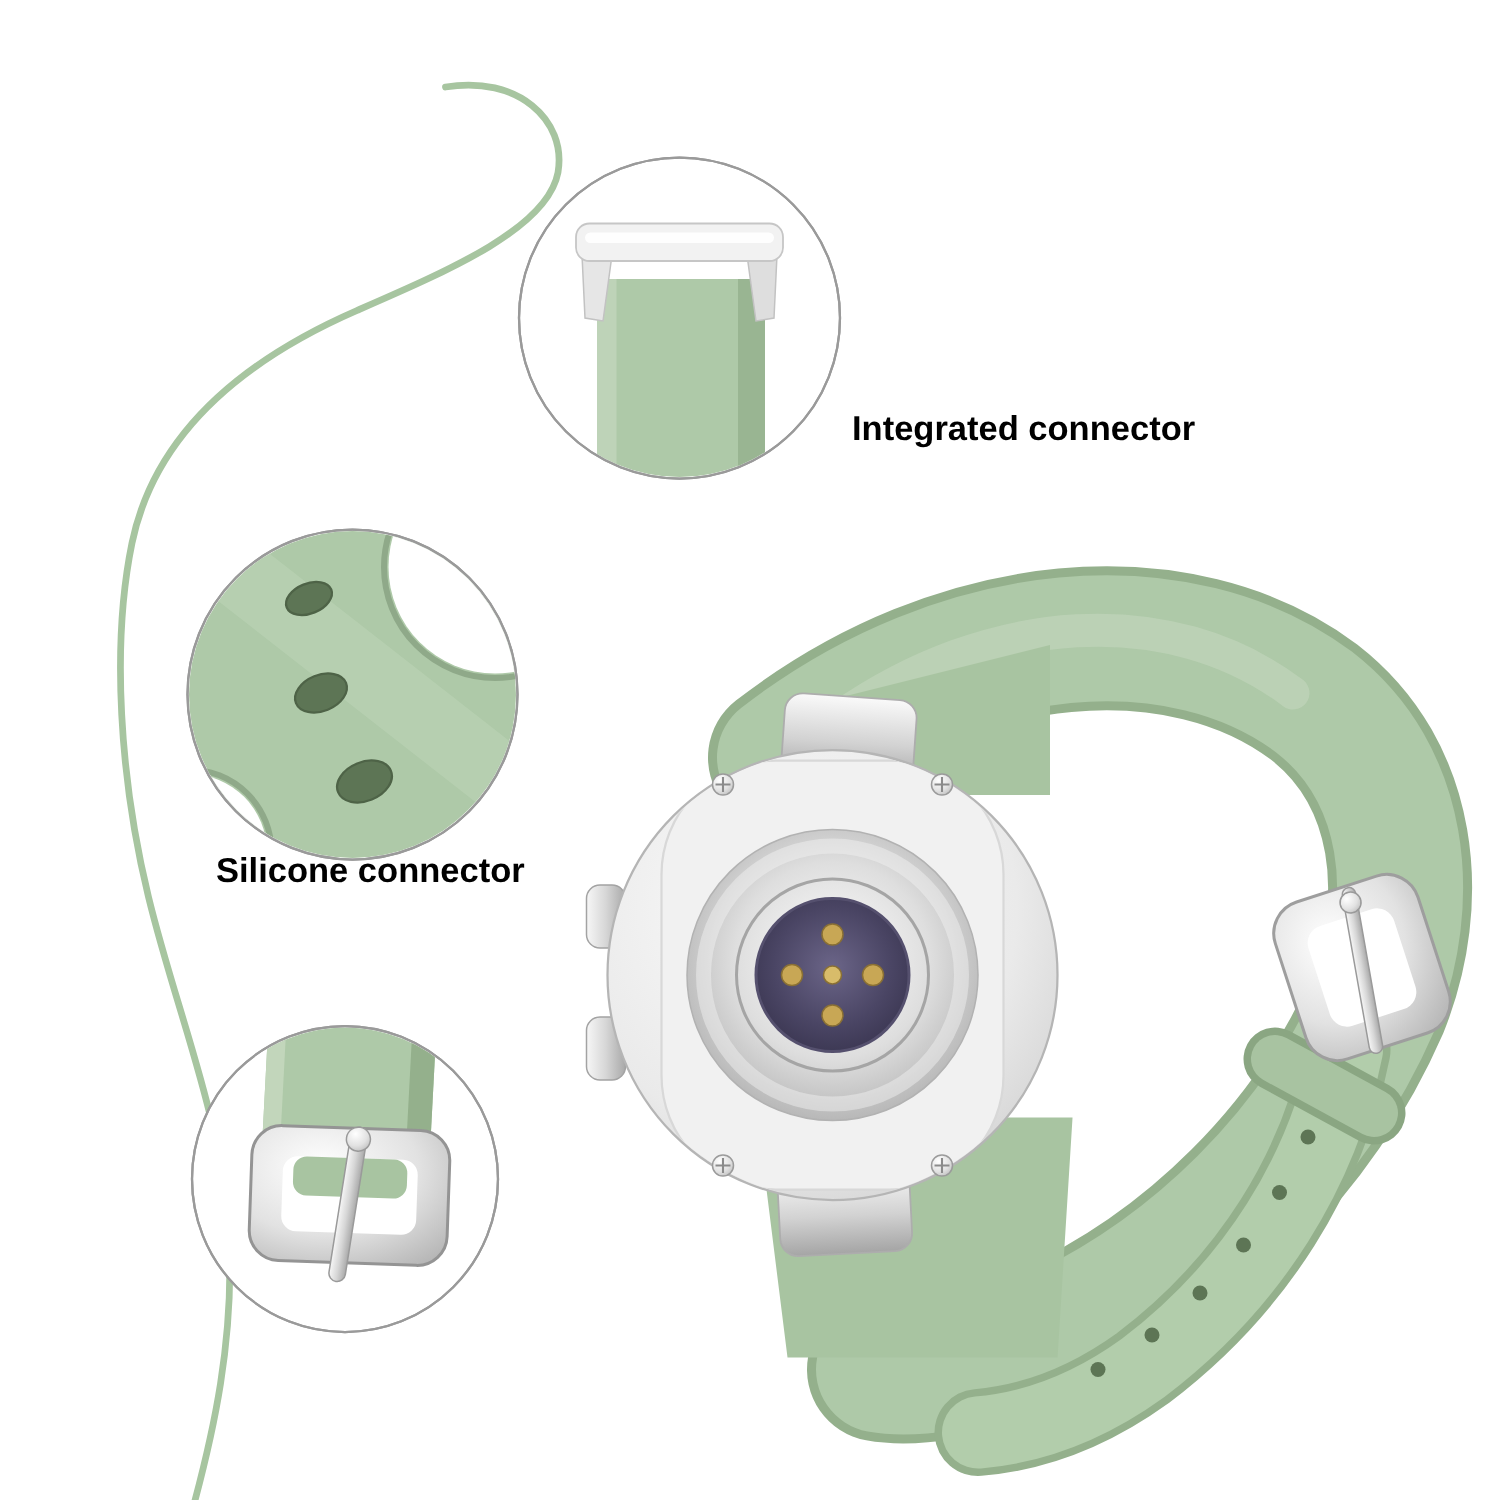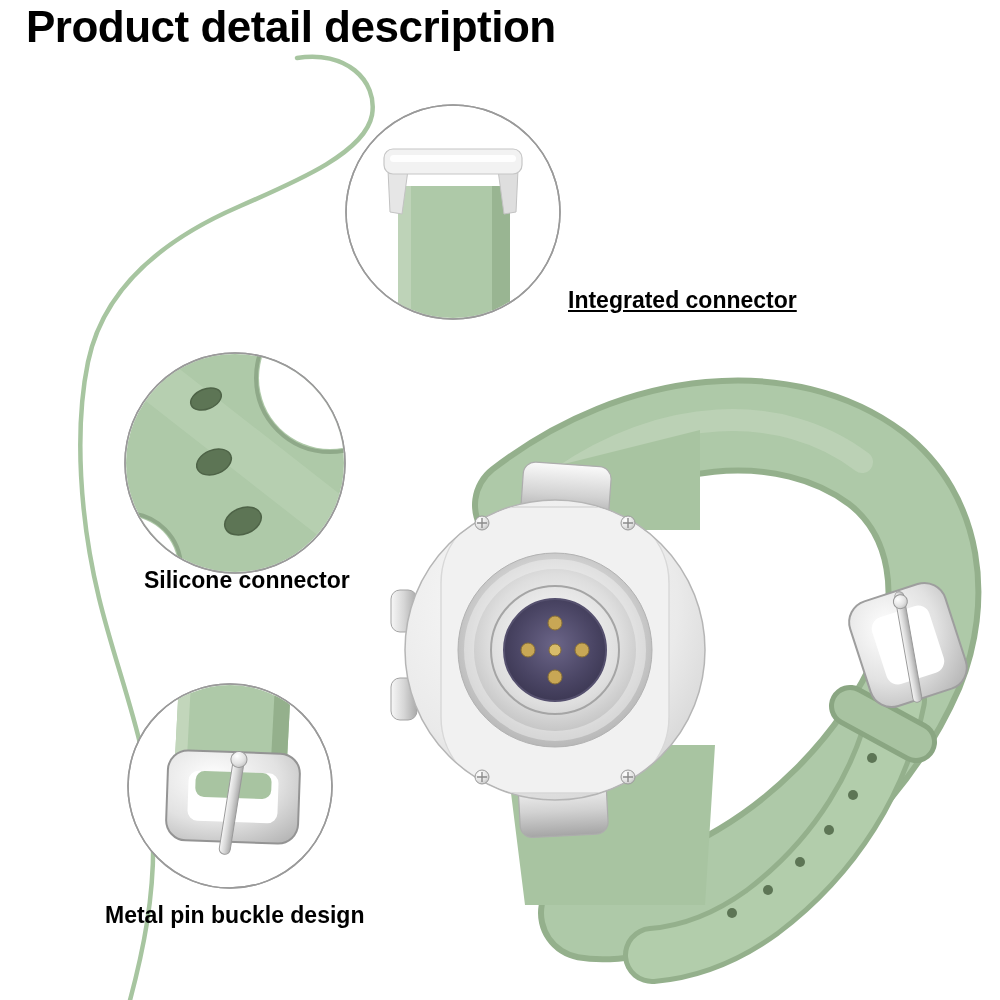--- a/index.html
+++ b/index.html
@@ -31,21 +31,21 @@
     color: var(--text, #000000);
     white-space: nowrap;
   }
   .label {
     position: absolute;
     font-size: 23px;
     font-weight: 700;
     color: var(--text, #000000);
     white-space: nowrap;
   }
-  .label-connector { left: 568px; top: 287px; text-decoration: underline; }
+  .label-connector { left: 568px; top: 272px; }
   .label-silicone  { left: 144px; top: 567px; }
   .label-buckle    { left: 105px; top: 902px; }
 
   
   .c-green  { fill: var(--strap-green, #aec9a8); }
   .c-green2 { fill: var(--strap-green-mid, #a8c4a1); }
   .c-green-dark  { fill: var(--strap-green-dark, #94b08c); }
   .c-green-light { fill: var(--strap-green-light, #c2d6bb); }
   .c-hole   { fill: var(--hole-green, #5d7555); }
   .s-green  { stroke: var(--strap-green, #aec9a8); }
@@ -219,18 +219,16 @@
           <g transform="rotate(7)">
             <rect x="-5.5" y="-46" width="11" height="104" rx="5.5" fill="url(#silverV)" stroke="#9a9a9a" stroke-width="1"></rect>
             <circle cx="0" cy="-38" r="8" fill="url(#silverR)" stroke="#9a9a9a" stroke-width="1"></circle>
           </g>
         </g>
       </g>
       <circle cx="230" cy="786" r="102" fill="none" stroke="#9a9a9a" stroke-width="1.5"></circle>
     </g>
   </svg>
 
-  <h1 class="title">Product detail description</h1>
   <div class="label label-connector">Integrated connector</div>
   <div class="label label-silicone">Silicone connector</div>
-  <div class="label label-buckle">Metal pin buckle design</div>
 
 </div>
 
 </body></html>

